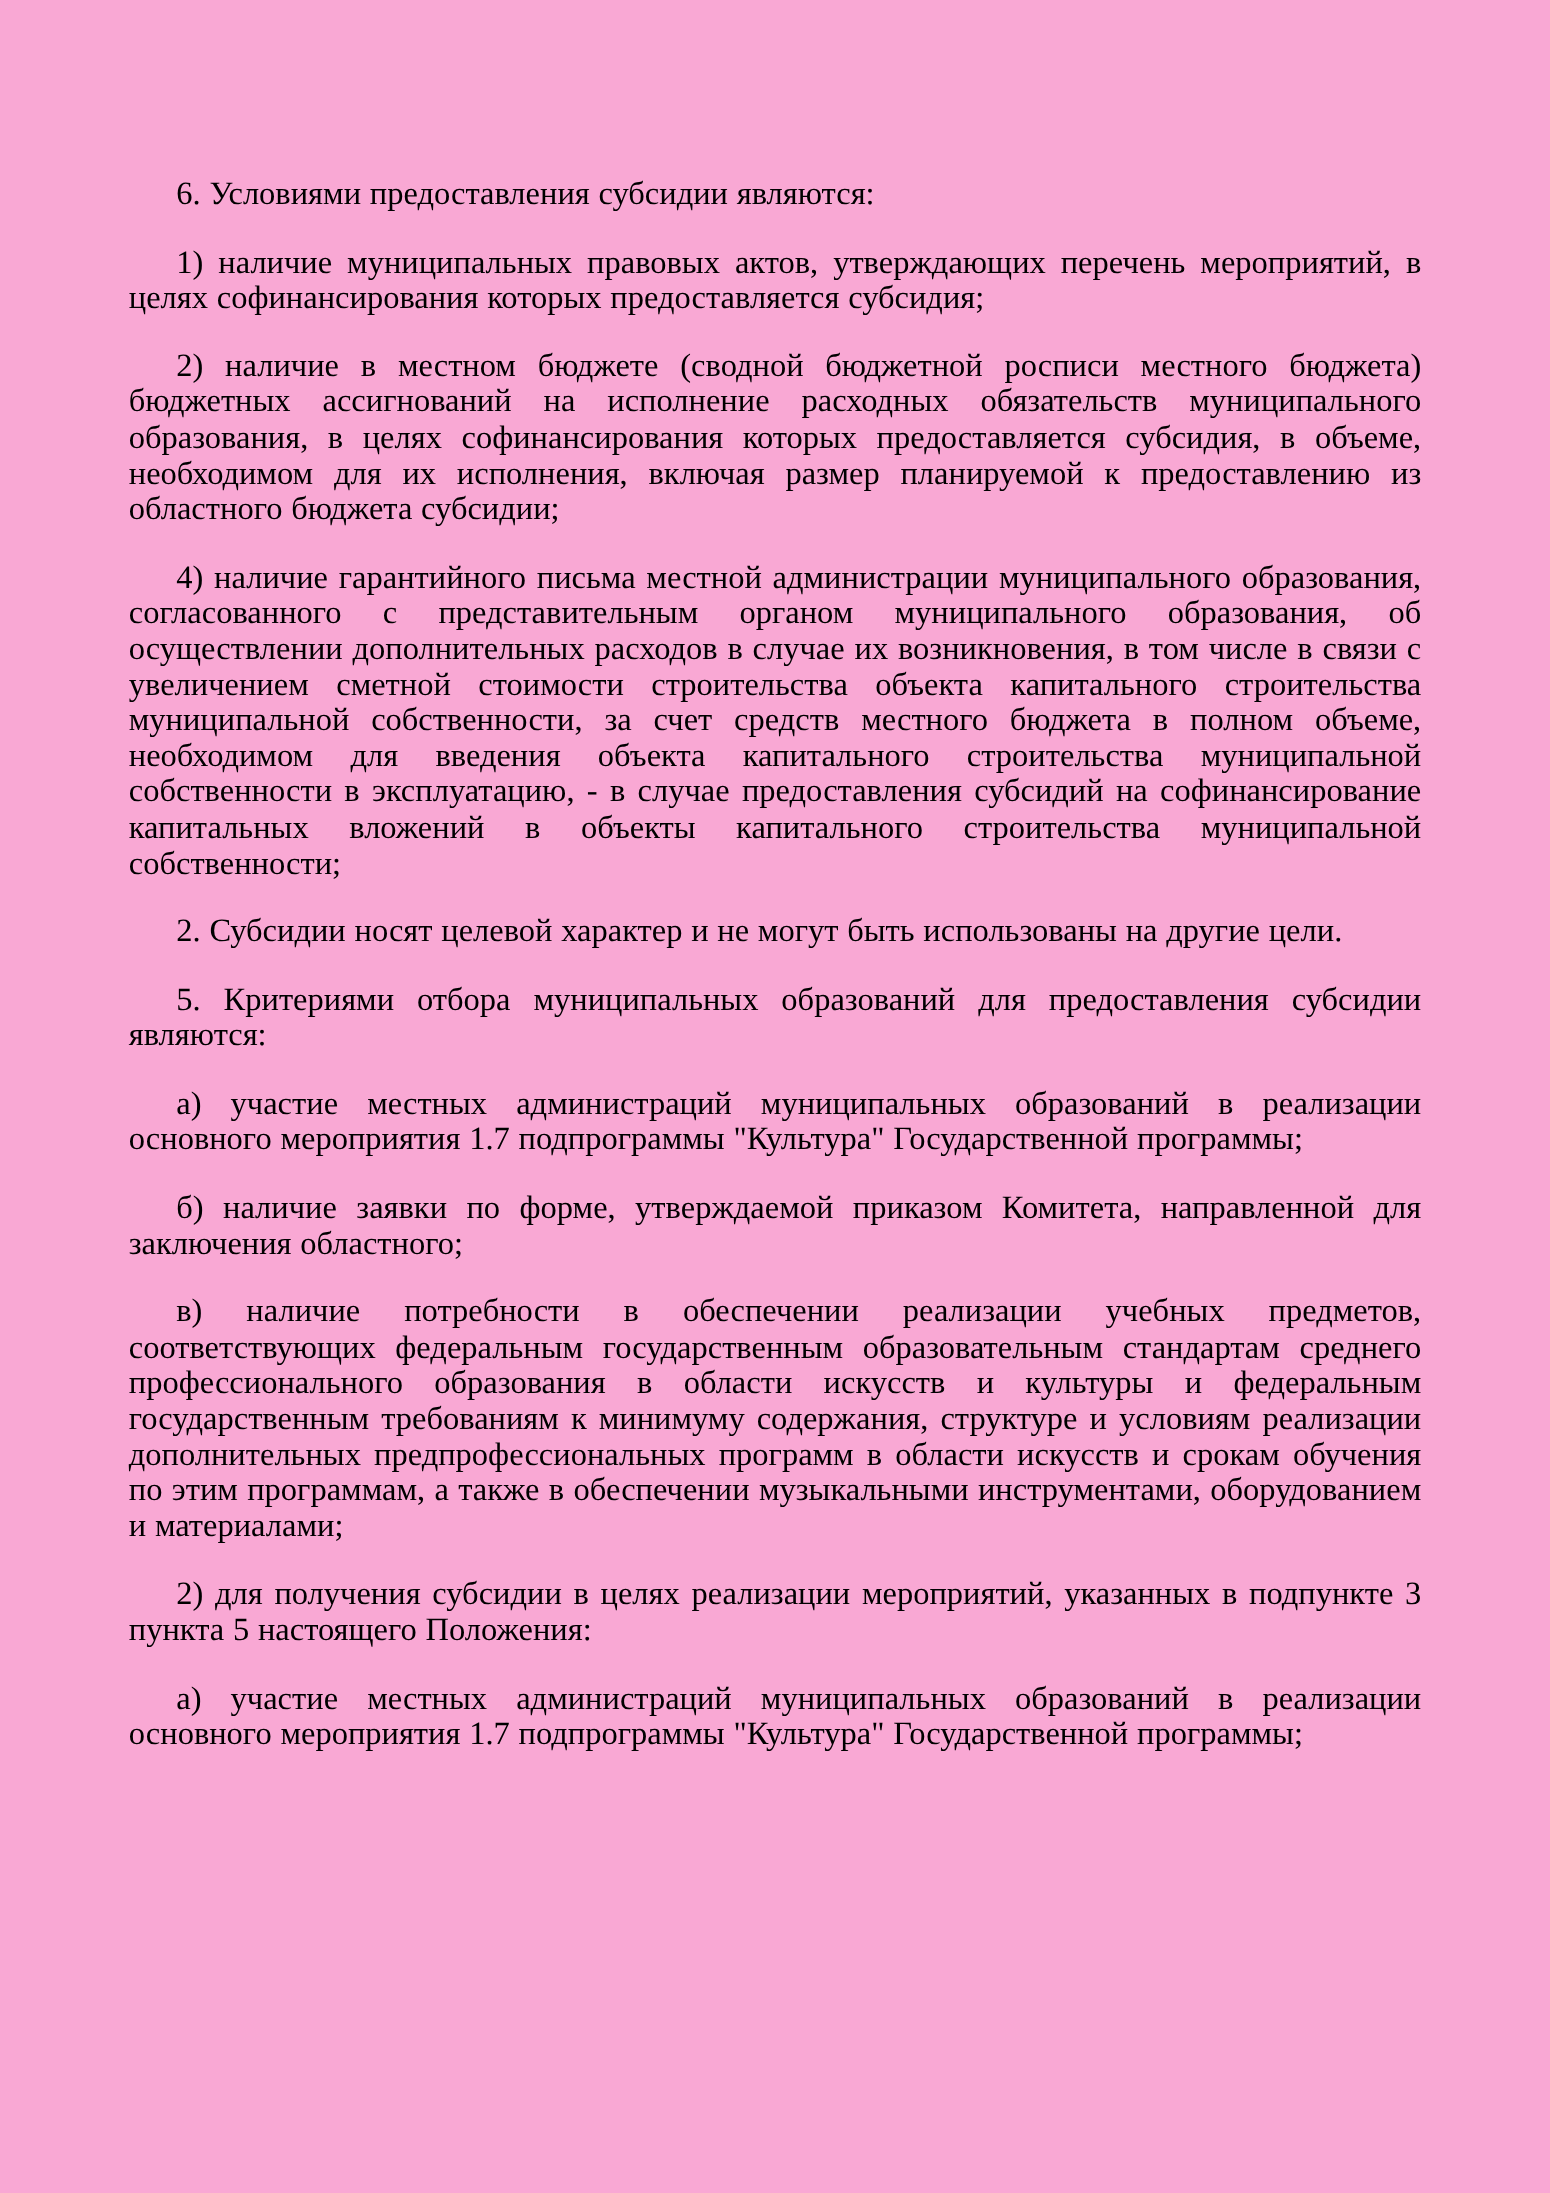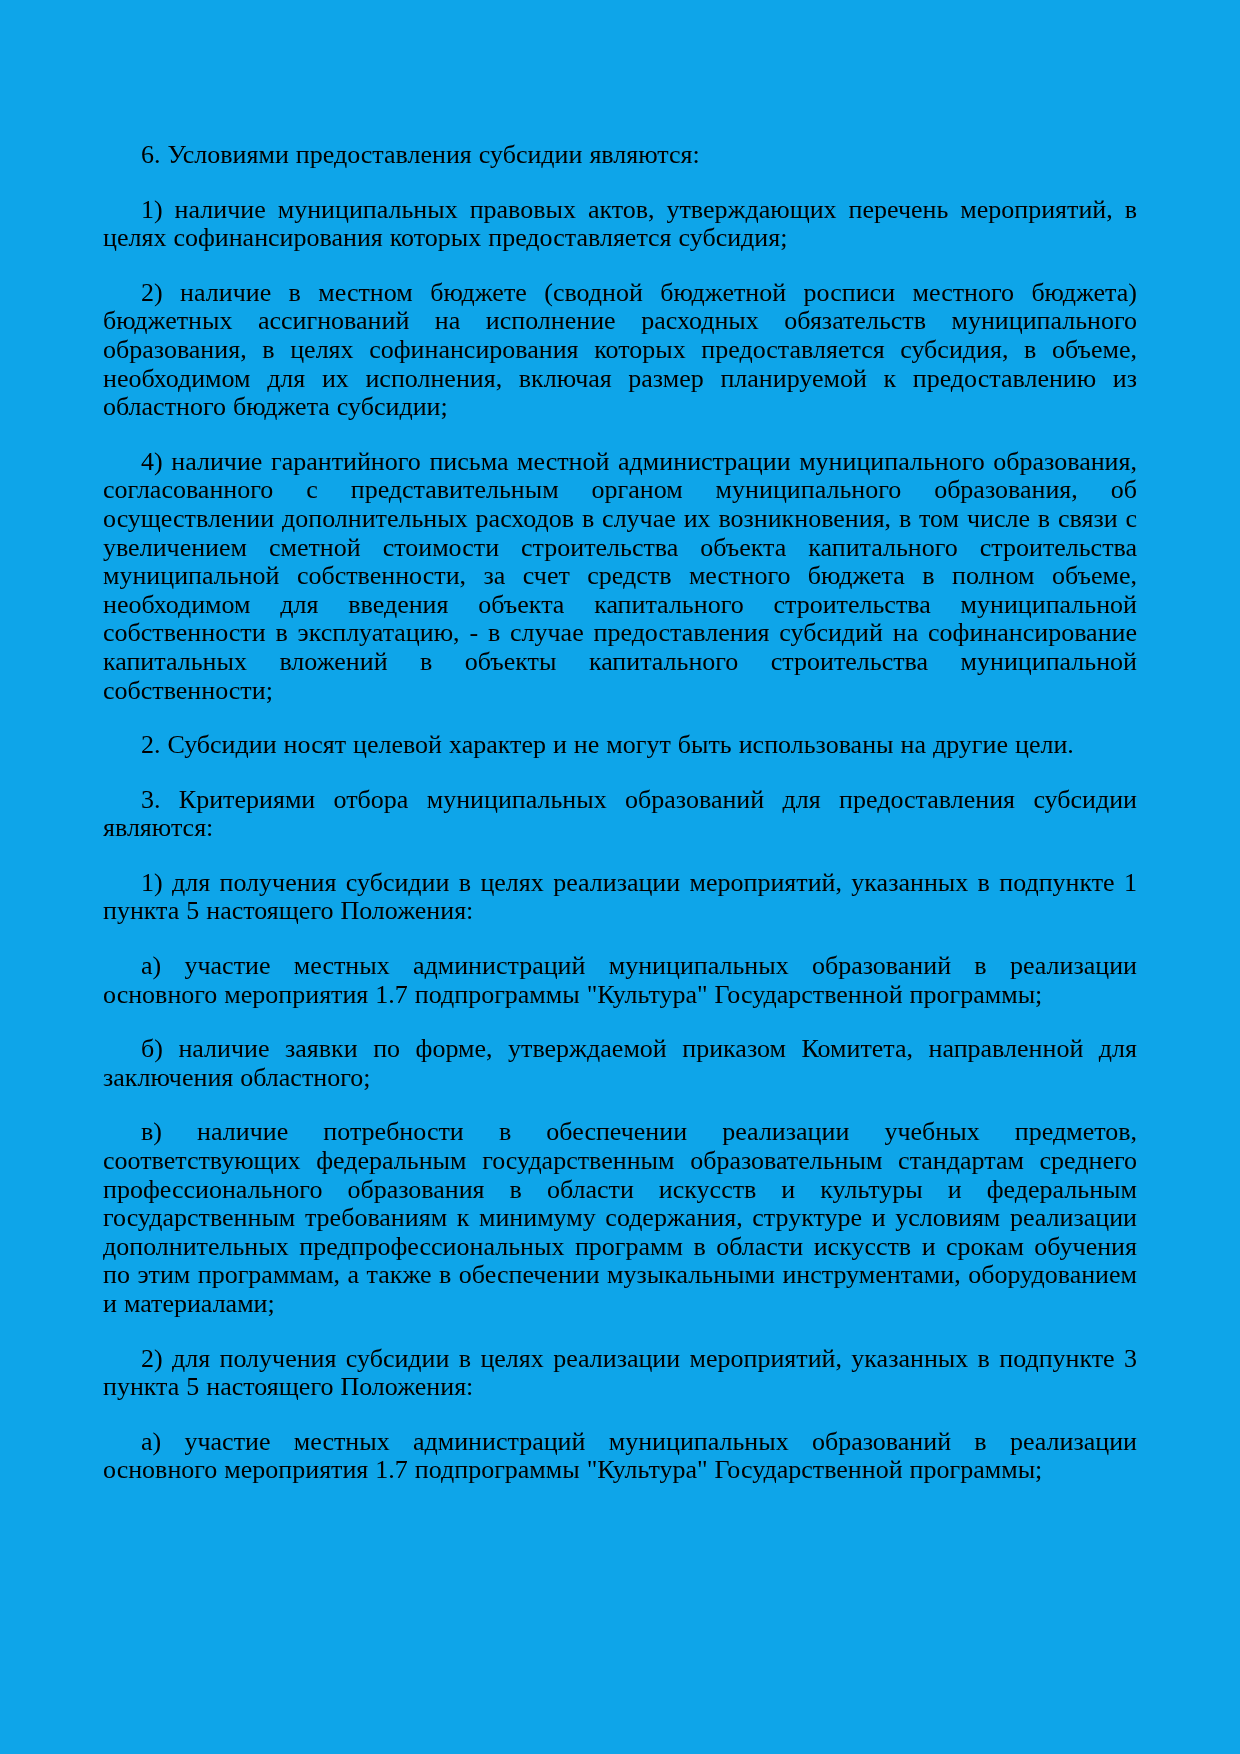--- a/index.html
+++ b/index.html
@@ -12,21 +12,21 @@
     position: relative;
     background: #ffffff;
     font-family: "Liberation Serif", "DejaVu Serif", serif;
   }
   .page {
     position: absolute;
     left: 0;
     top: 0;
     width: 1240px;
     height: 1754px;
-    background: #0ea5e9;
+    background: #f9a8d4;
     overflow: hidden;
   }
   .content {
     position: absolute;
     left: 103px;
     top: 141px;
     width: 1034px;
     color: #000000;
   }
   .para {
@@ -42,21 +42,20 @@
 </head>
 <body>
 
 <div class="page">
   <div class="content">
     <p class="para">6. Условиями предоставления субсидии являются:</p>
     <p class="para">1) наличие муниципальных правовых актов, утверждающих перечень мероприятий, в целях софинансирования которых предоставляется субсидия;</p>
     <p class="para">2) наличие в местном бюджете (сводной бюджетной росписи местного бюджета) бюджетных ассигнований на исполнение расходных обязательств муниципального образования, в целях софинансирования которых предоставляется субсидия, в объеме, необходимом для их исполнения, включая размер планируемой к предоставлению из областного бюджета субсидии;</p>
     <p class="para">4) наличие гарантийного письма местной администрации муниципального образования, согласованного с представительным органом муниципального образования, об осуществлении дополнительных расходов в случае их возникновения, в том числе в связи с увеличением сметной стоимости строительства объекта капитального строительства муниципальной собственности, за счет средств местного бюджета в полном объеме, необходимом для введения объекта капитального строительства муниципальной собственности в эксплуатацию, - в случае предоставления субсидий на софинансирование капитальных вложений в объекты капитального строительства муниципальной собственности;</p>
     <p class="para">2. Субсидии носят целевой характер и не могут быть использованы на другие цели.</p>
-    <p class="para">3. Критериями отбора муниципальных образований для предоставления субсидии являются:</p>
-    <p class="para">1) для получения субсидии в целях реализации мероприятий, указанных в подпункте 1 пункта 5 настоящего Положения:</p>
+    <p class="para">5. Критериями отбора муниципальных образований для предоставления субсидии являются:</p>
     <p class="para">а) участие местных администраций муниципальных образований в реализации основного мероприятия 1.7 подпрограммы "Культура" Государственной программы;</p>
     <p class="para">б) наличие заявки по форме, утверждаемой приказом Комитета, направленной для заключения областного;</p>
     <p class="para">в) наличие потребности в обеспечении реализации учебных предметов, соответствующих федеральным государственным образовательным стандартам среднего профессионального образования в области искусств и культуры и федеральным государственным требованиям к минимуму содержания, структуре и условиям реализации дополнительных предпрофессиональных программ в области искусств и срокам обучения по этим программам, а также в обеспечении музыкальными инструментами, оборудованием и материалами;</p>
     <p class="para">2) для получения субсидии в целях реализации мероприятий, указанных в подпункте 3 пункта 5 настоящего Положения:</p>
     <p class="para">а) участие местных администраций муниципальных образований в реализации основного мероприятия 1.7 подпрограммы "Культура" Государственной программы;</p>
   </div>
 </div>
 
 </body></html>

